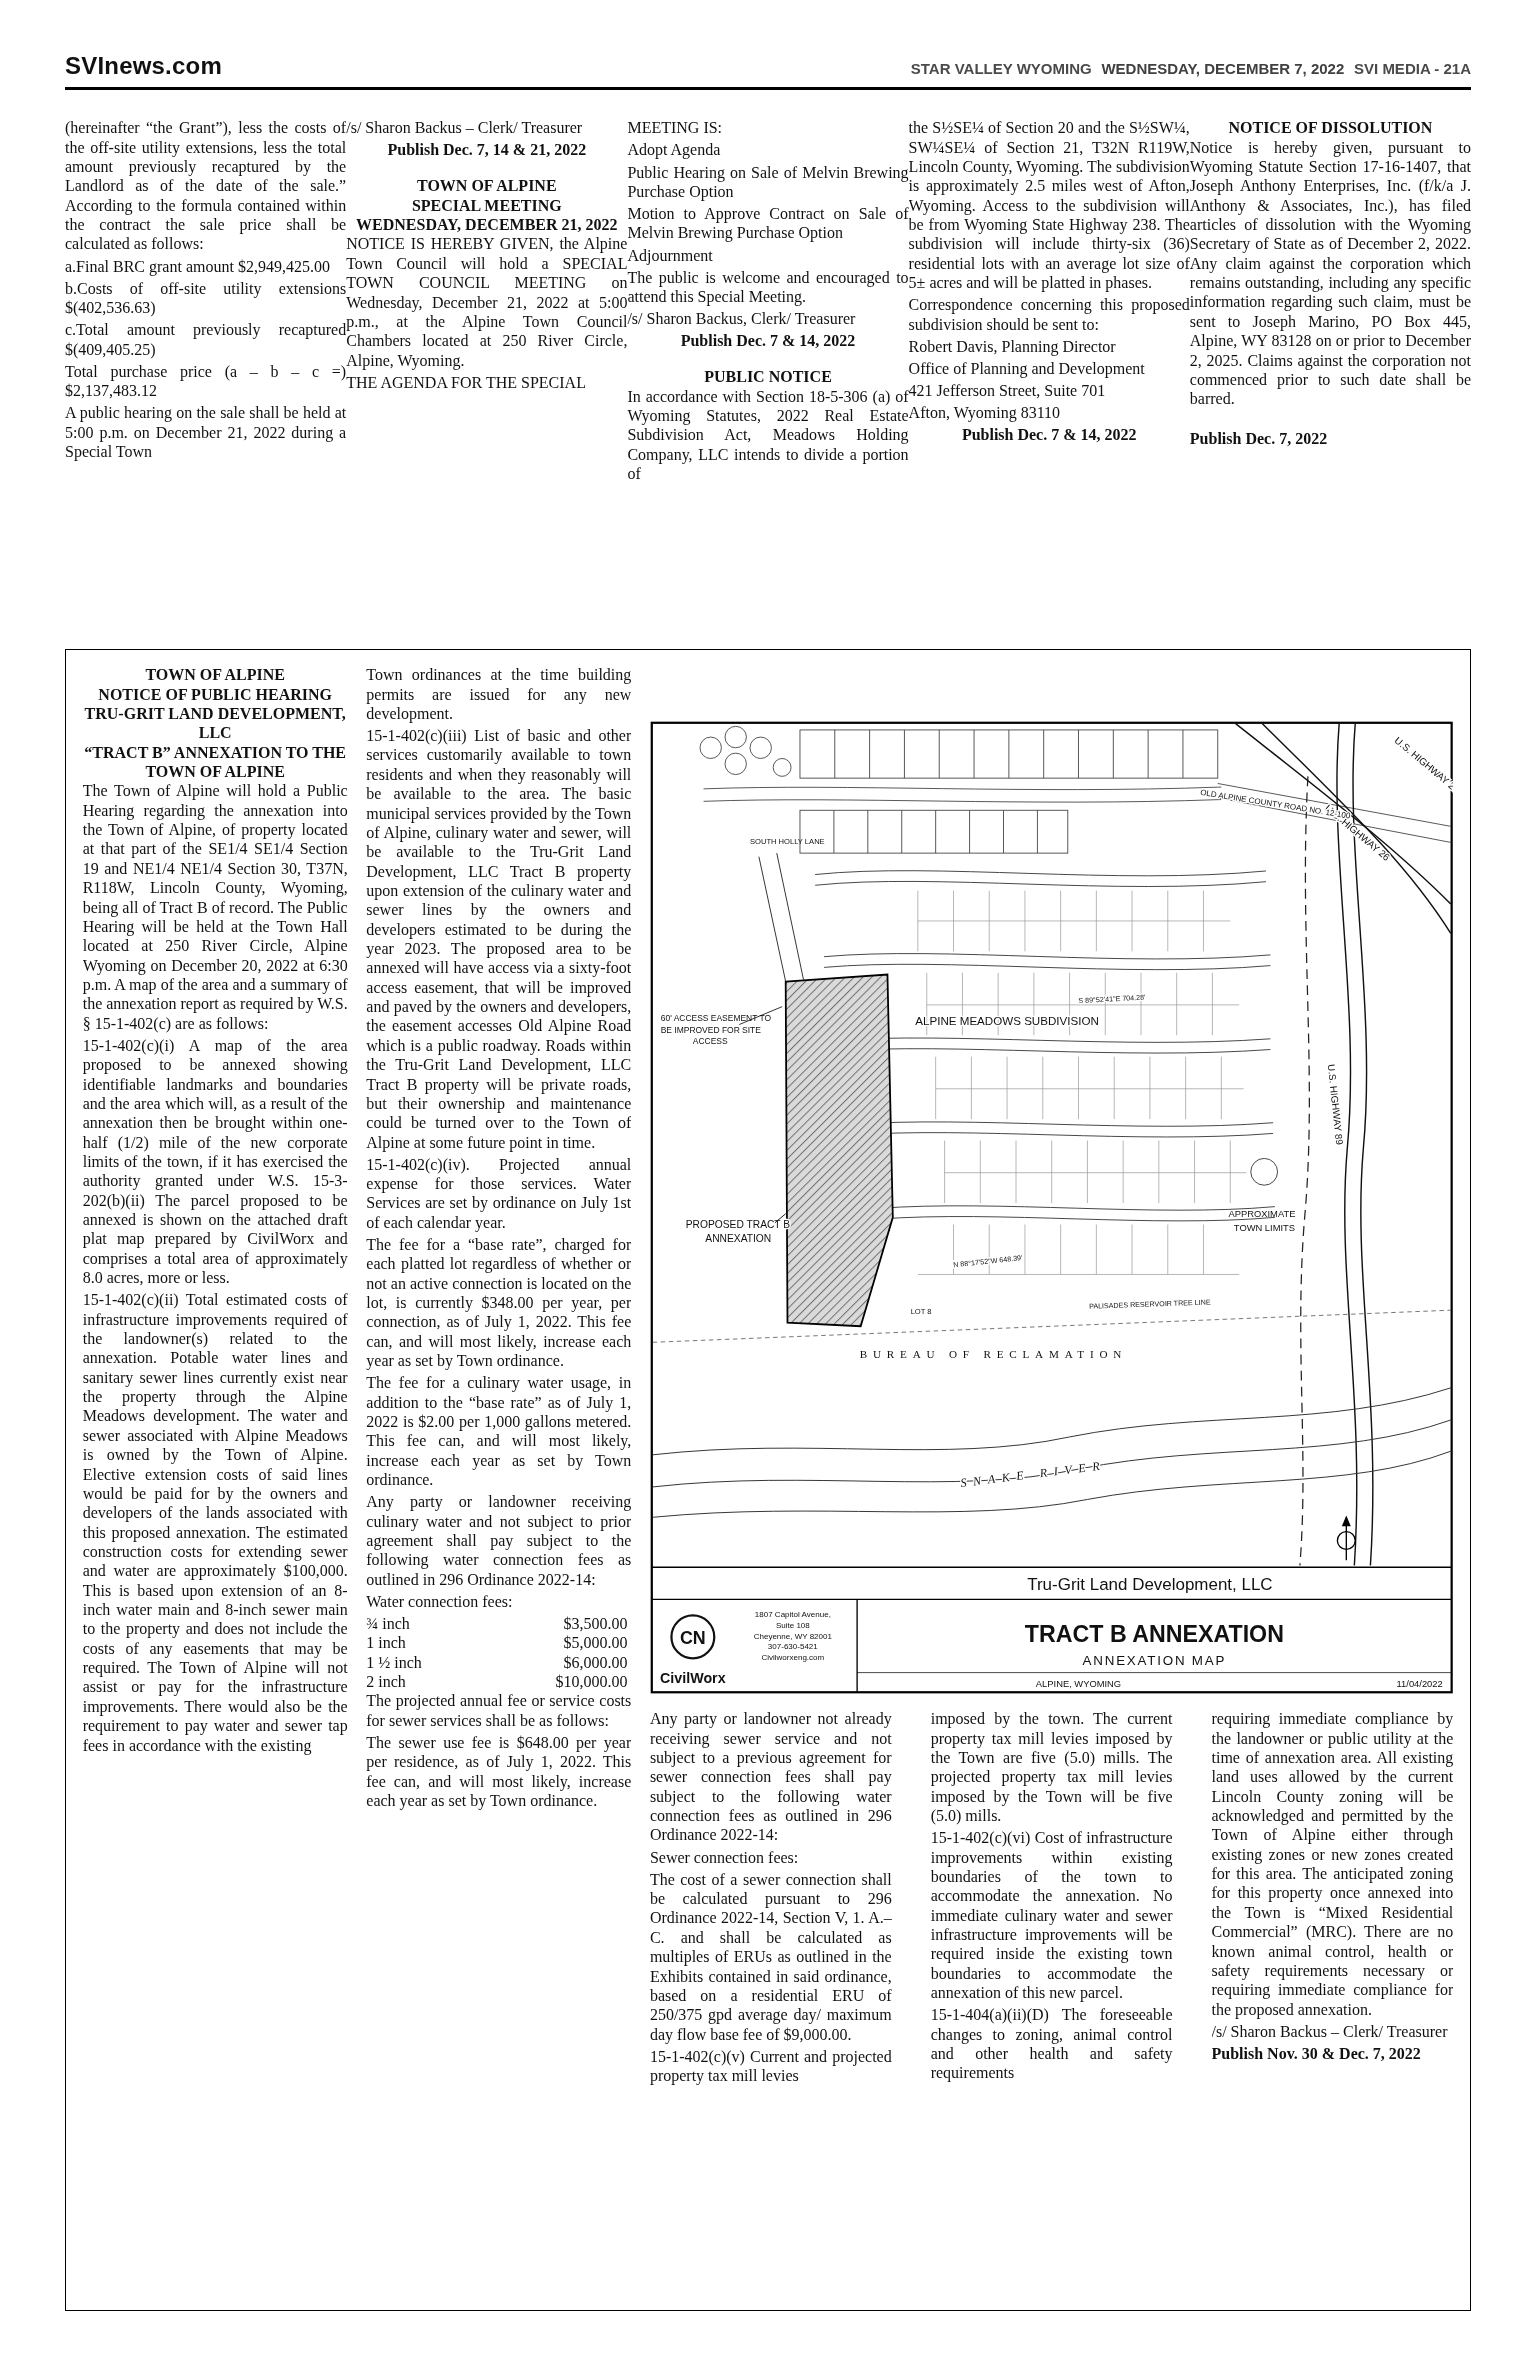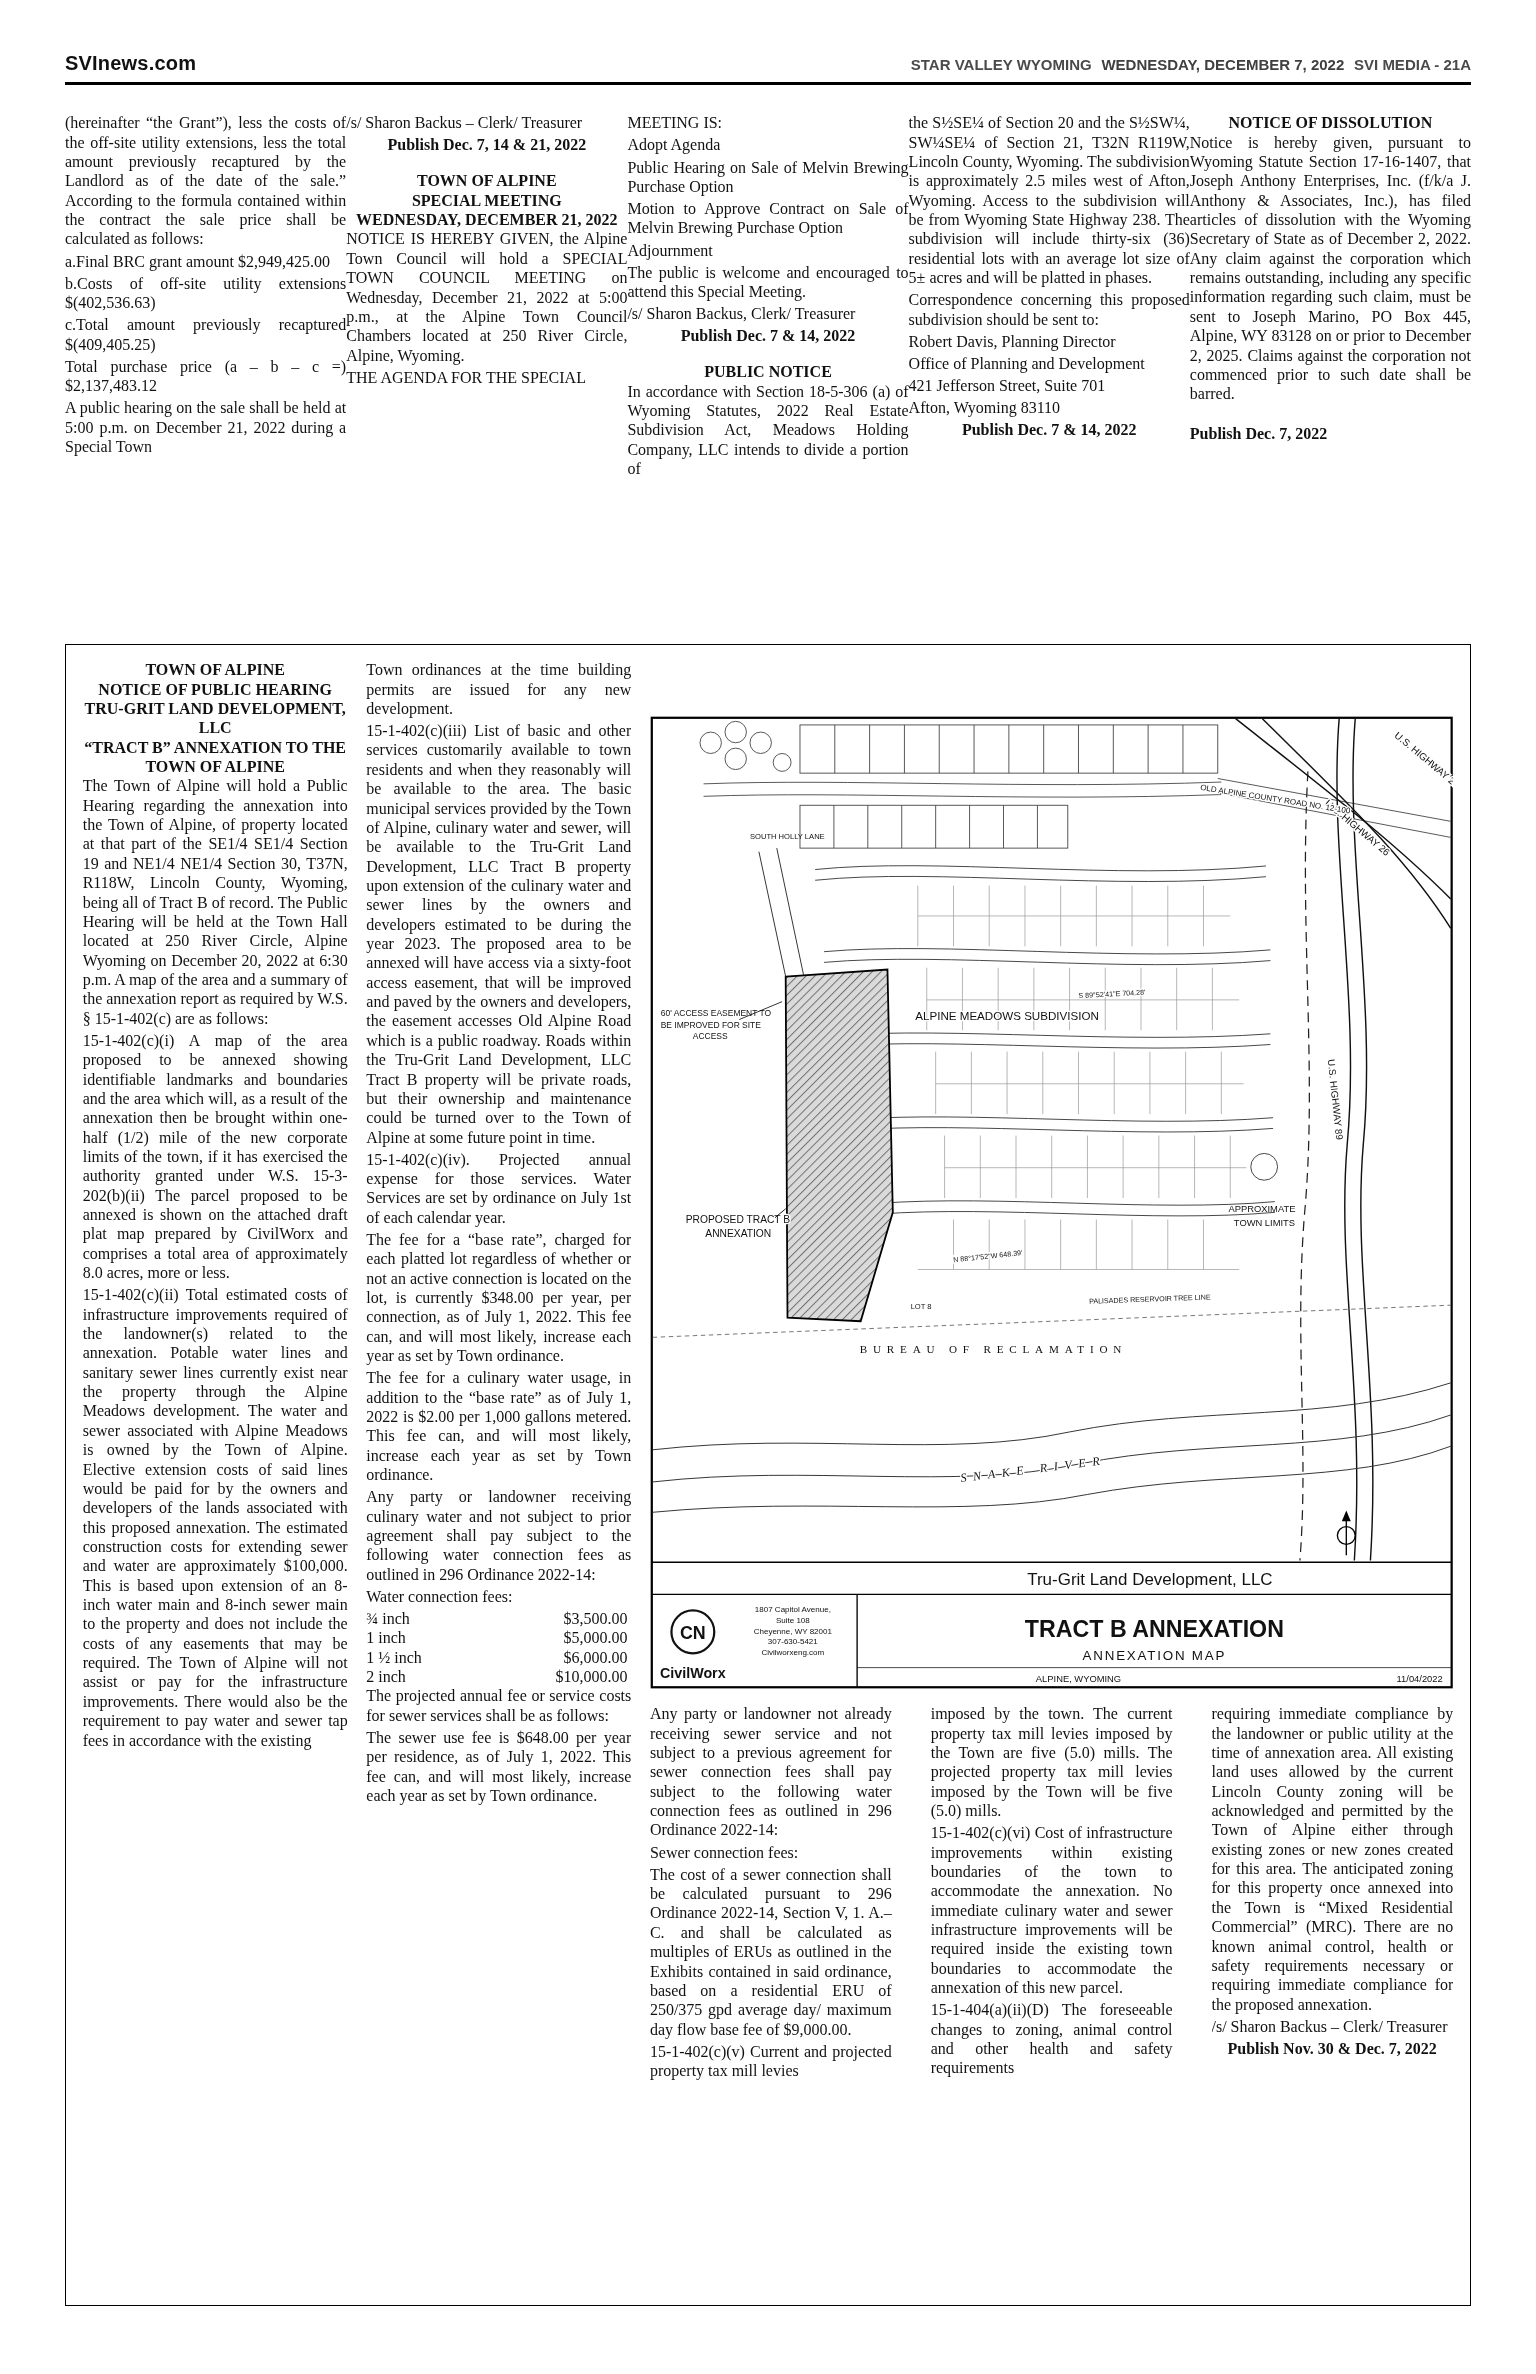--- a/index.html
+++ b/index.html
@@ -1,31 +1,31 @@
 <!DOCTYPE html>
 <html style="font-size:15px"><head>
 <meta charset="utf-8">
 <style>
   *{margin:0;padding:0;box-sizing:border-box;}
   html,body{background:#f2f2f0;}
   body{width:1536px;height:2375px;position:relative;font-family:"Liberation Serif",serif;color:#111;}
   .page{position:absolute;inset:0;background:#fff;padding:52px 65px 0;outline:0.9px solid #ddd;}
   .masthead{display:flex;justify-content:space-between;align-items:baseline;}
-  .site{font-family:"Liberation Sans",sans-serif;font-weight:bold;font-size:20px;letter-spacing:0.2px;}
+  .site{font-family:"Liberation Sans",sans-serif;font-weight:bold;font-size:24px;letter-spacing:0.2px;}
   .issue{font-family:"Liberation Sans",sans-serif;font-size:15px;font-weight:bold;color:#4a4a4a;}
   .issue .date{color:#404040;margin:0 5.6px;}
   .rule{height:2.8px;background:#000;margin-top:7.4px;}
   .top-notices{display:flex;margin-top:28px;height:496px;overflow:hidden;}
   .top-notices .col{flex:1;overflow:hidden;}
   .blk{font-size:16px;line-height:1.21;}
   .blk-p{text-align:justify;margin-bottom:2.8px;}
   .blk-h{text-align:center;font-weight:bold;}
   .blk-pub{text-align:center;font-weight:bold;margin:2.8px 0 16.7px;}
   .blk-pubr{text-align:left;font-weight:bold;margin-top:20px;}
-  .blk-pbl{font-weight:bold;margin-top:2.8px;margin-left:16px;}
+  .blk-pbl{font-weight:bold;margin-top:2.8px;}
   .blk-fee{display:flex;justify-content:space-between;padding-right:3.7px;}
   .box-notice{border:1.9px solid #000;margin-top:35px;height:1662px;padding:15px 16.7px;display:flex;gap:18.6px;overflow:hidden;}
   .boxcol{width:265px;flex:none;overflow:hidden;}
   .box-right{flex:1;display:flex;flex-direction:column;min-width:0;}
   .map-wrap{margin-top:56px;}
   .plat{width:100%;display:block;background:#fff;}
   .plat text{font-family:"Liberation Sans",sans-serif;fill:#111;}
   .plat .serif{font-family:"Liberation Serif",serif;}
   .plat .halo{paint-order:stroke;stroke:#fff;stroke-width:3px;}
   .bottom-cols{display:flex;gap:39px;margin-top:15px;flex:1;overflow:hidden;}

